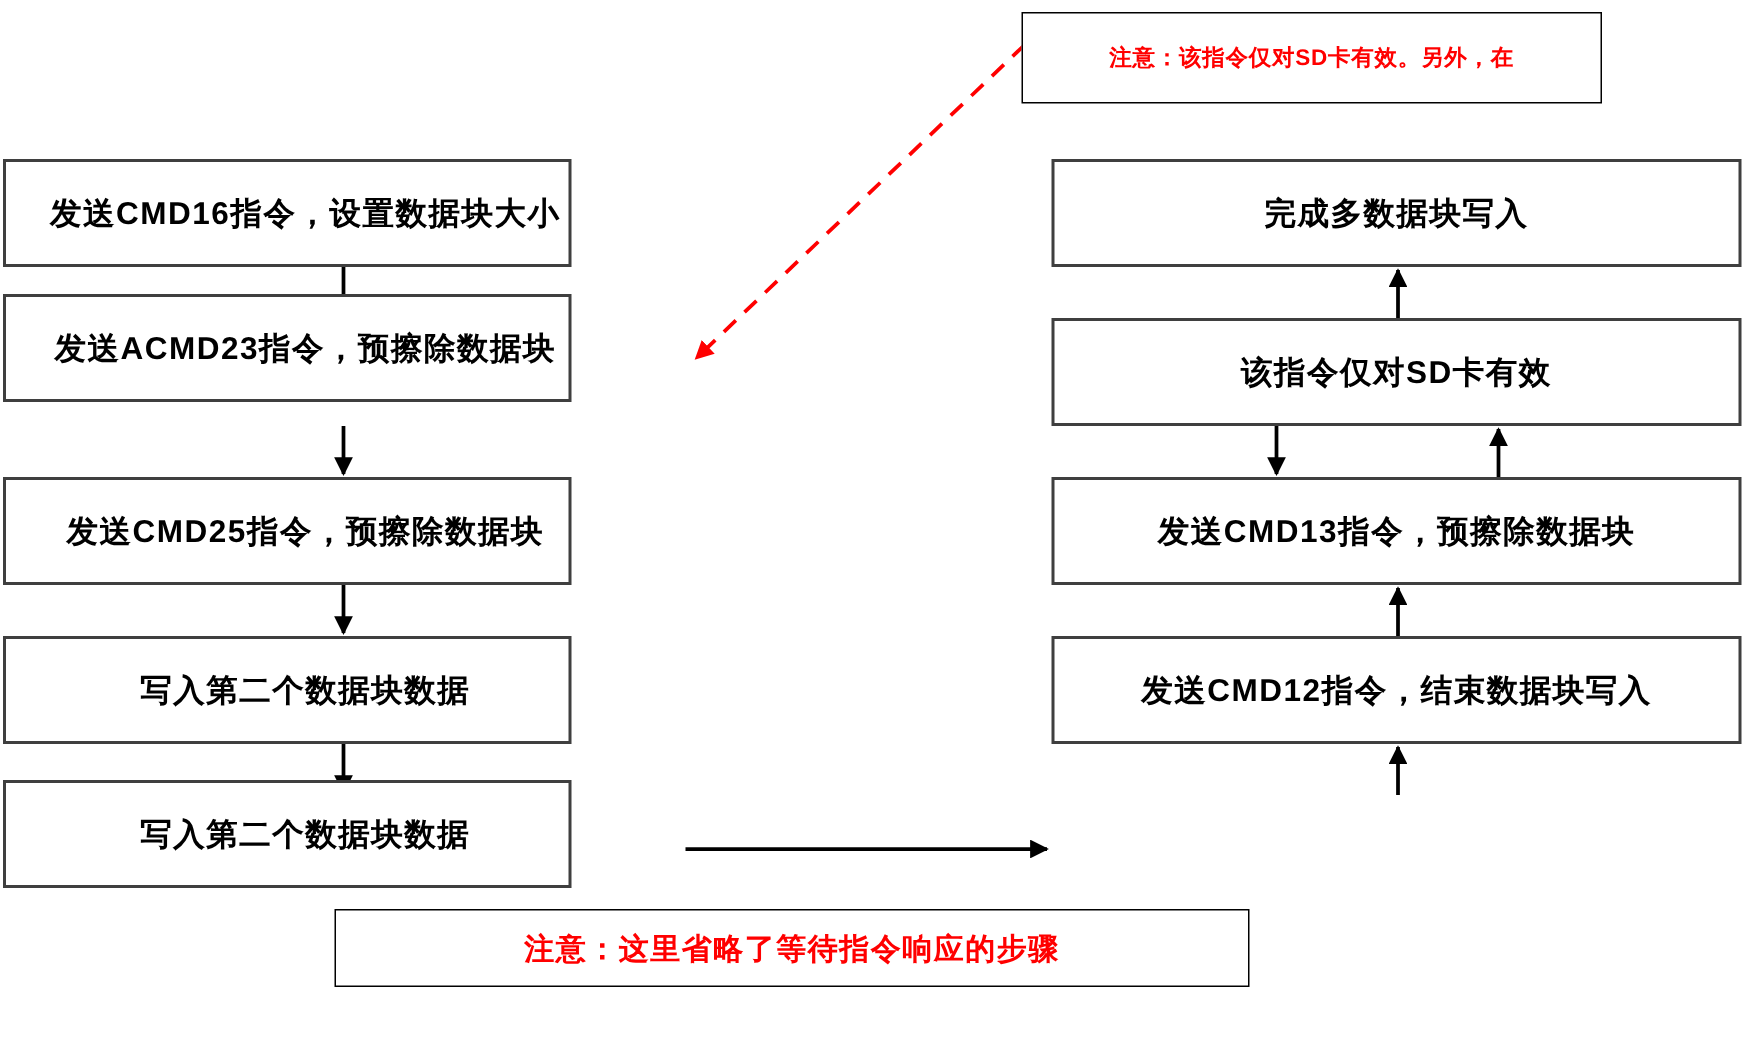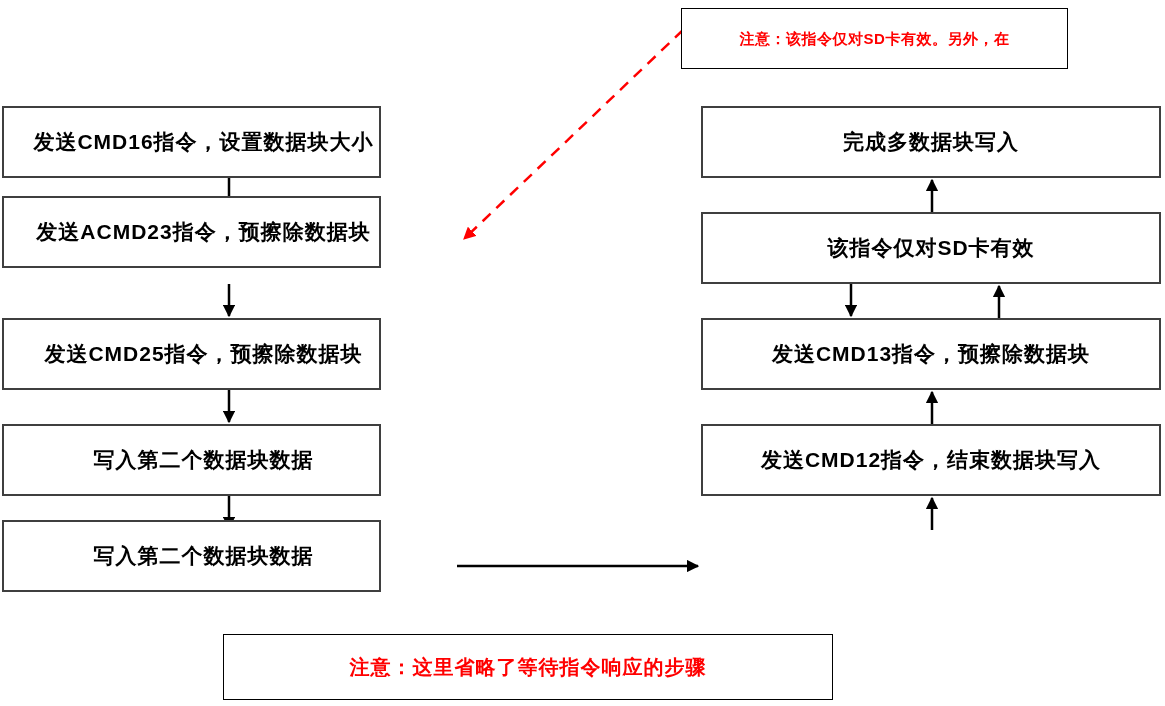--- a/index.html
+++ b/index.html
@@ -47,21 +47,21 @@
   .lb { left: 2px; width: 379px; height: 72px; padding-left: 24px; }
   .lb0 { top: 106px; } .lb1 { top: 196px; } .lb2 { top: 318px; }
   .lb3 { top: 424px; } .lb4 { top: 520px; }
 
   
   .rb { left: 701px; width: 460px; height: 72px; }
   .rb0 { top: 106px; } .rb1 { top: 212px; } .rb2 { top: 318px; }
   .rb3 { top: 424px; } .rb4 { top: 530px; }
 
   .note-top-box { left: 681px; top: 8px; width: 387px; height: 61px; }
-  .note-bottom-box { left: 223px; top: 634px; width: 610px; height: 66px; }
+  .note-bottom-box { left: 223px; top: 606px; width: 610px; height: 52px; }
 
   svg.overlay {
     position: absolute;
     left: 0; top: 0;
     width: 1165px; height: 706px;
     z-index: 1;
     pointer-events: none;
   }
 </style>
 </head>

